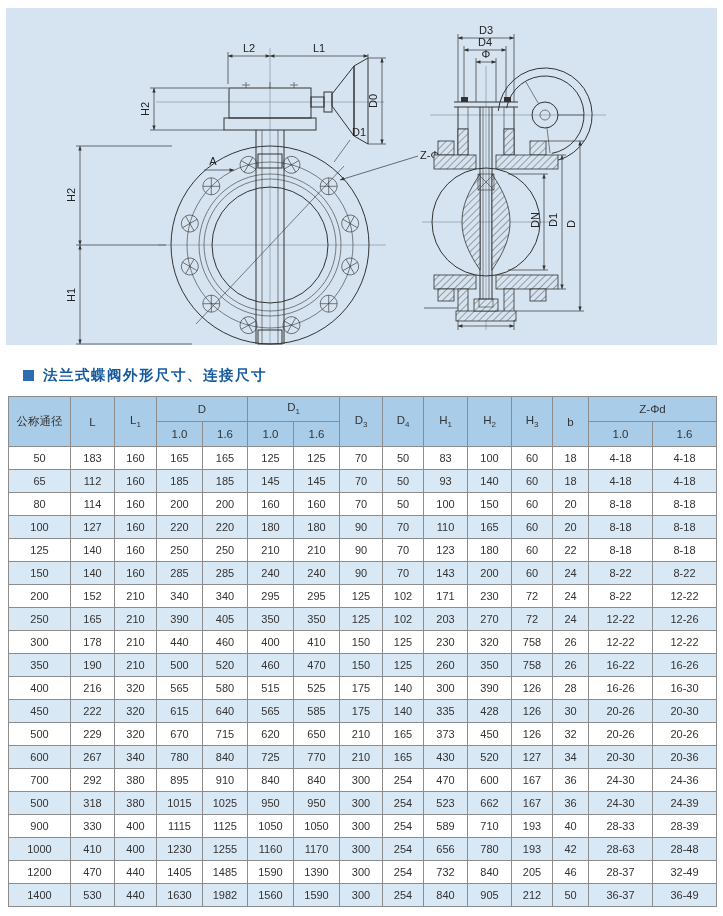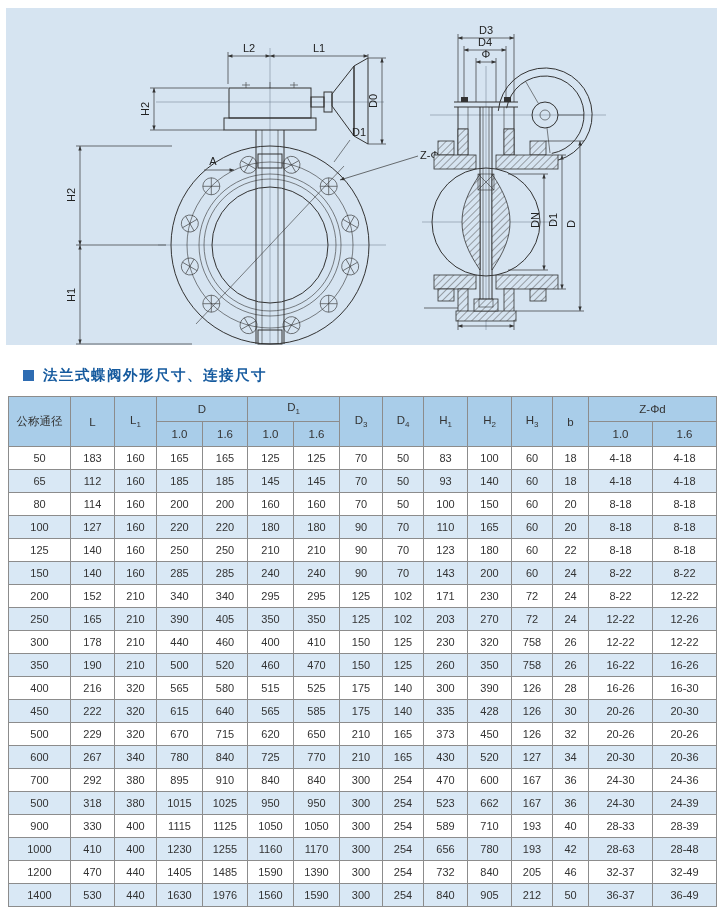--- a/index.html
+++ b/index.html
@@ -580,29 +580,29 @@
         <td>1405</td>
         <td>1485</td>
         <td>1590</td>
         <td>1390</td>
         <td>300</td>
         <td>254</td>
         <td>732</td>
         <td>840</td>
         <td>205</td>
         <td>46</td>
-        <td>32-37</td>
+        <td>28-37</td>
         <td>32-49</td>
       </tr>
       <tr>
         <td>1400</td>
         <td>530</td>
         <td>440</td>
         <td>1630</td>
-        <td>1976</td>
+        <td>1982</td>
         <td>1560</td>
         <td>1590</td>
         <td>300</td>
         <td>254</td>
         <td>840</td>
         <td>905</td>
         <td>212</td>
         <td>50</td>
         <td>36-37</td>
         <td>36-49</td>

